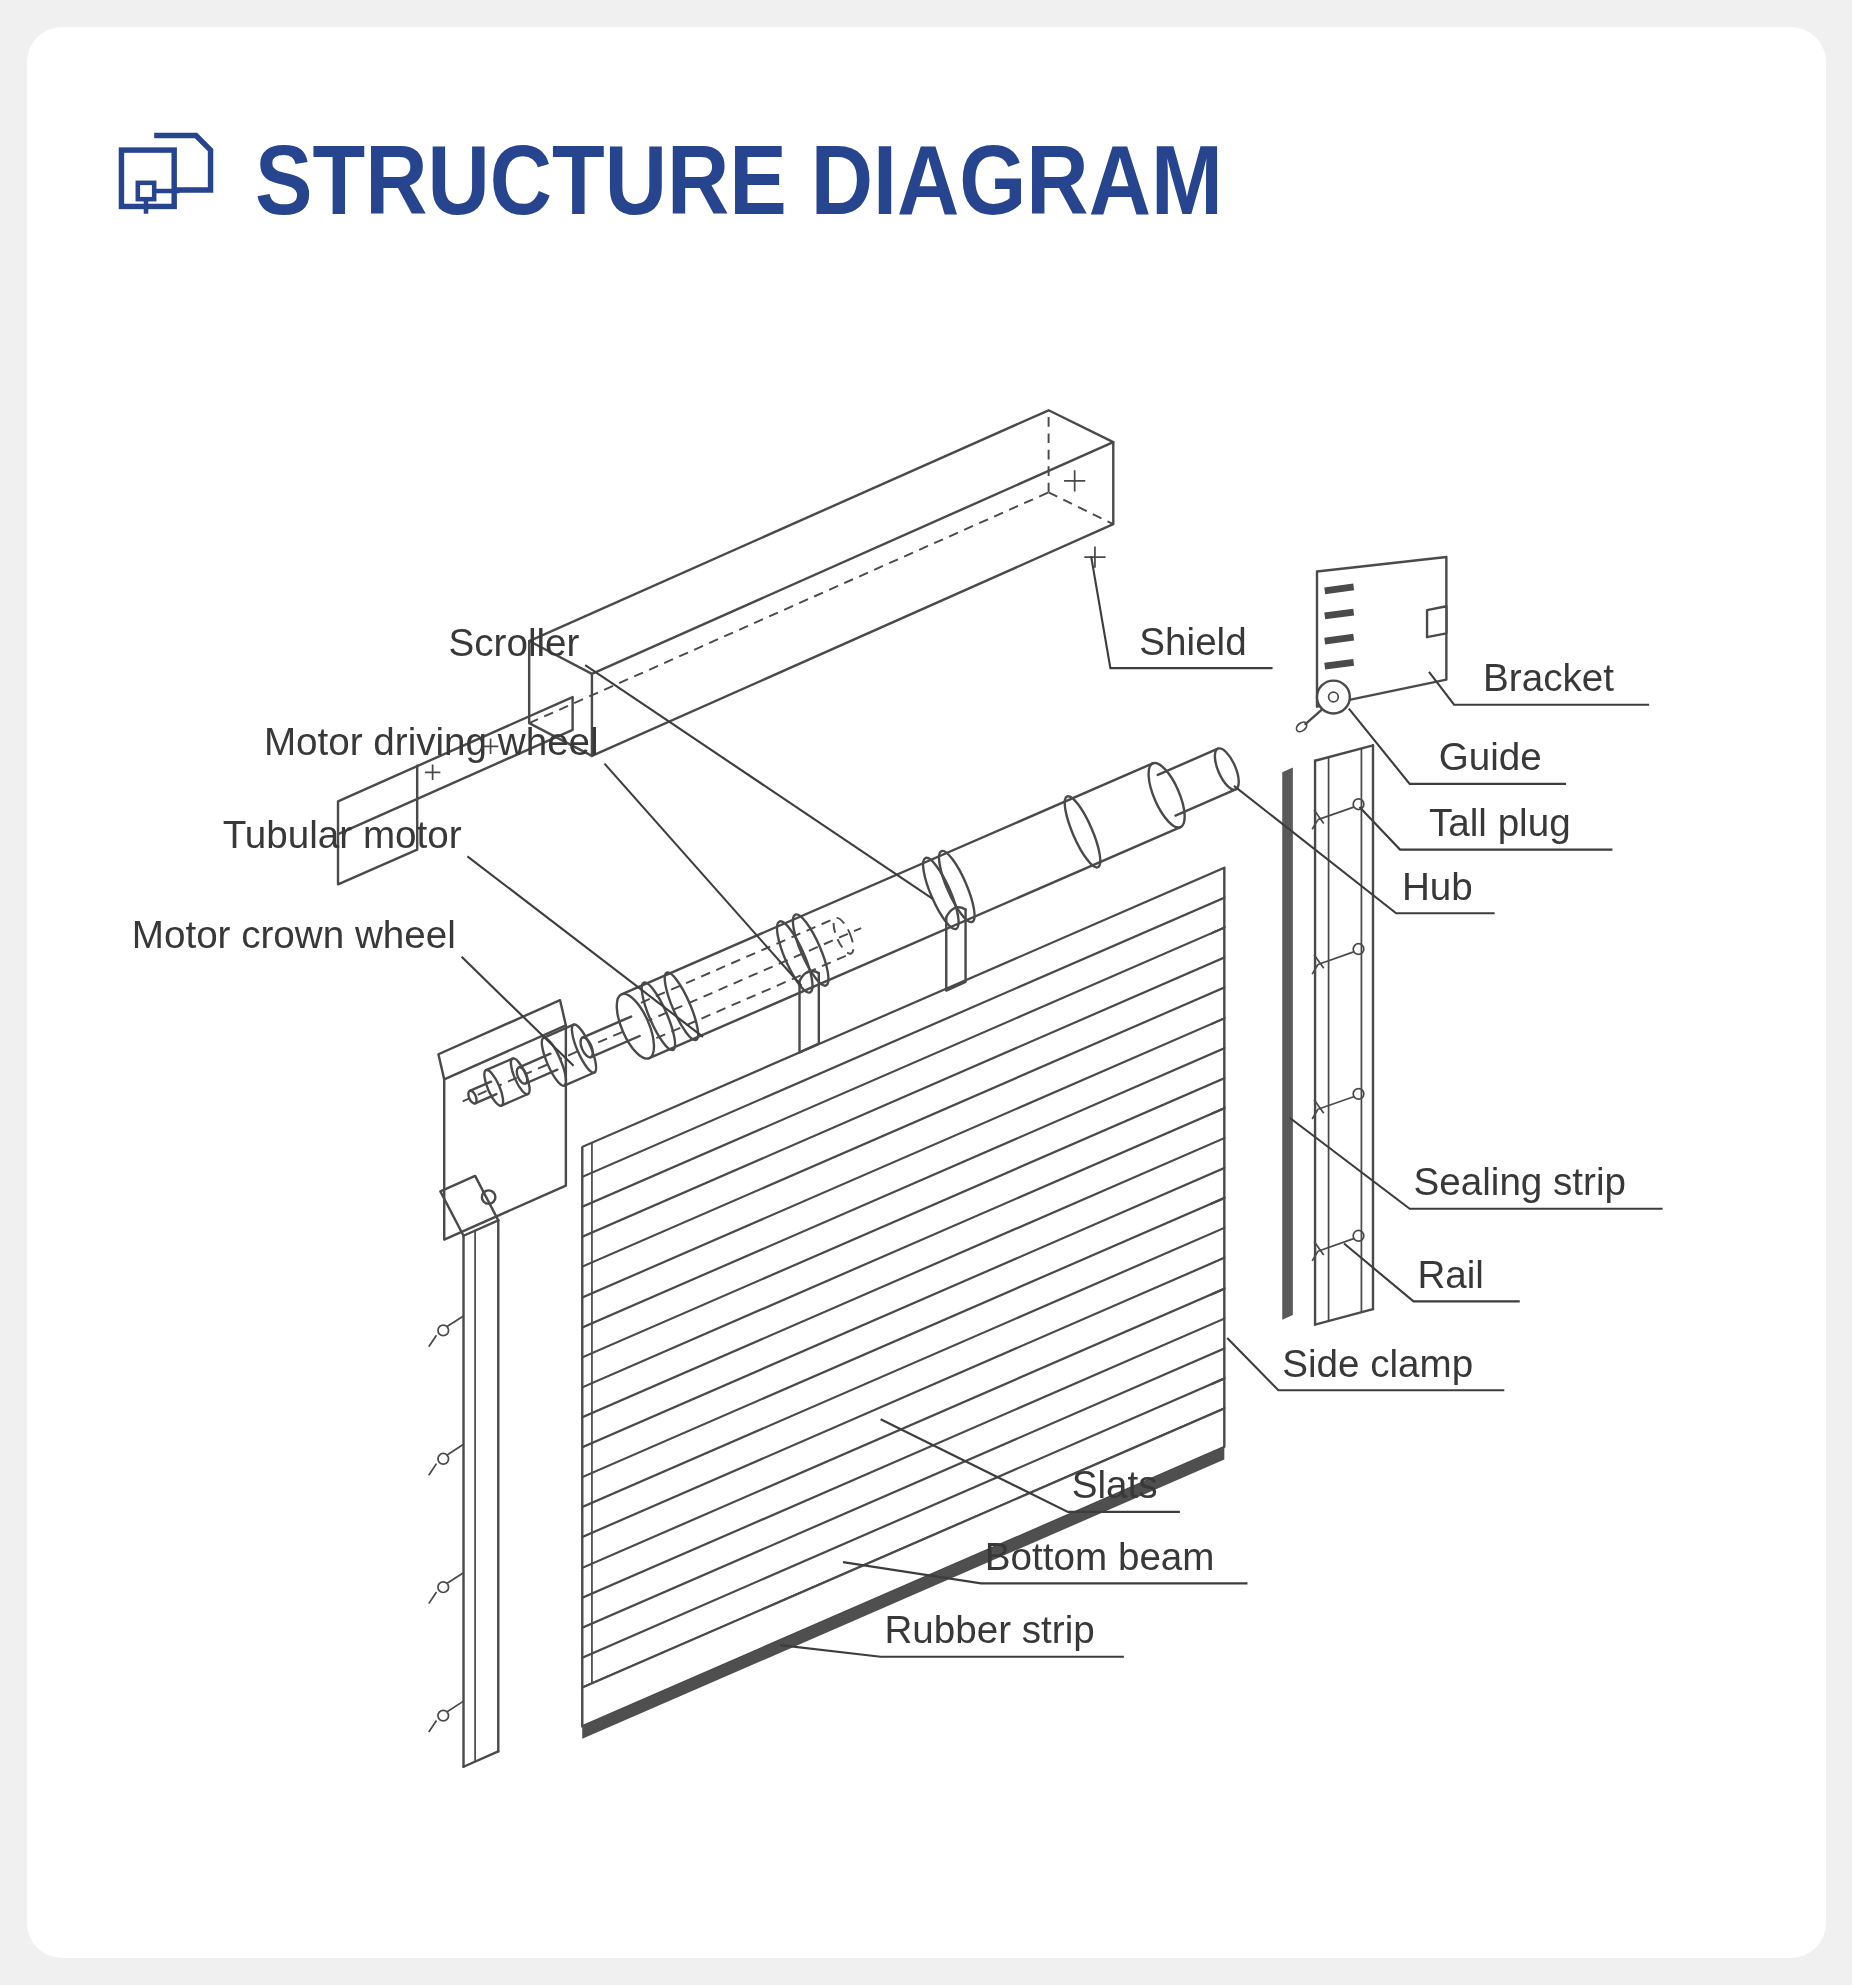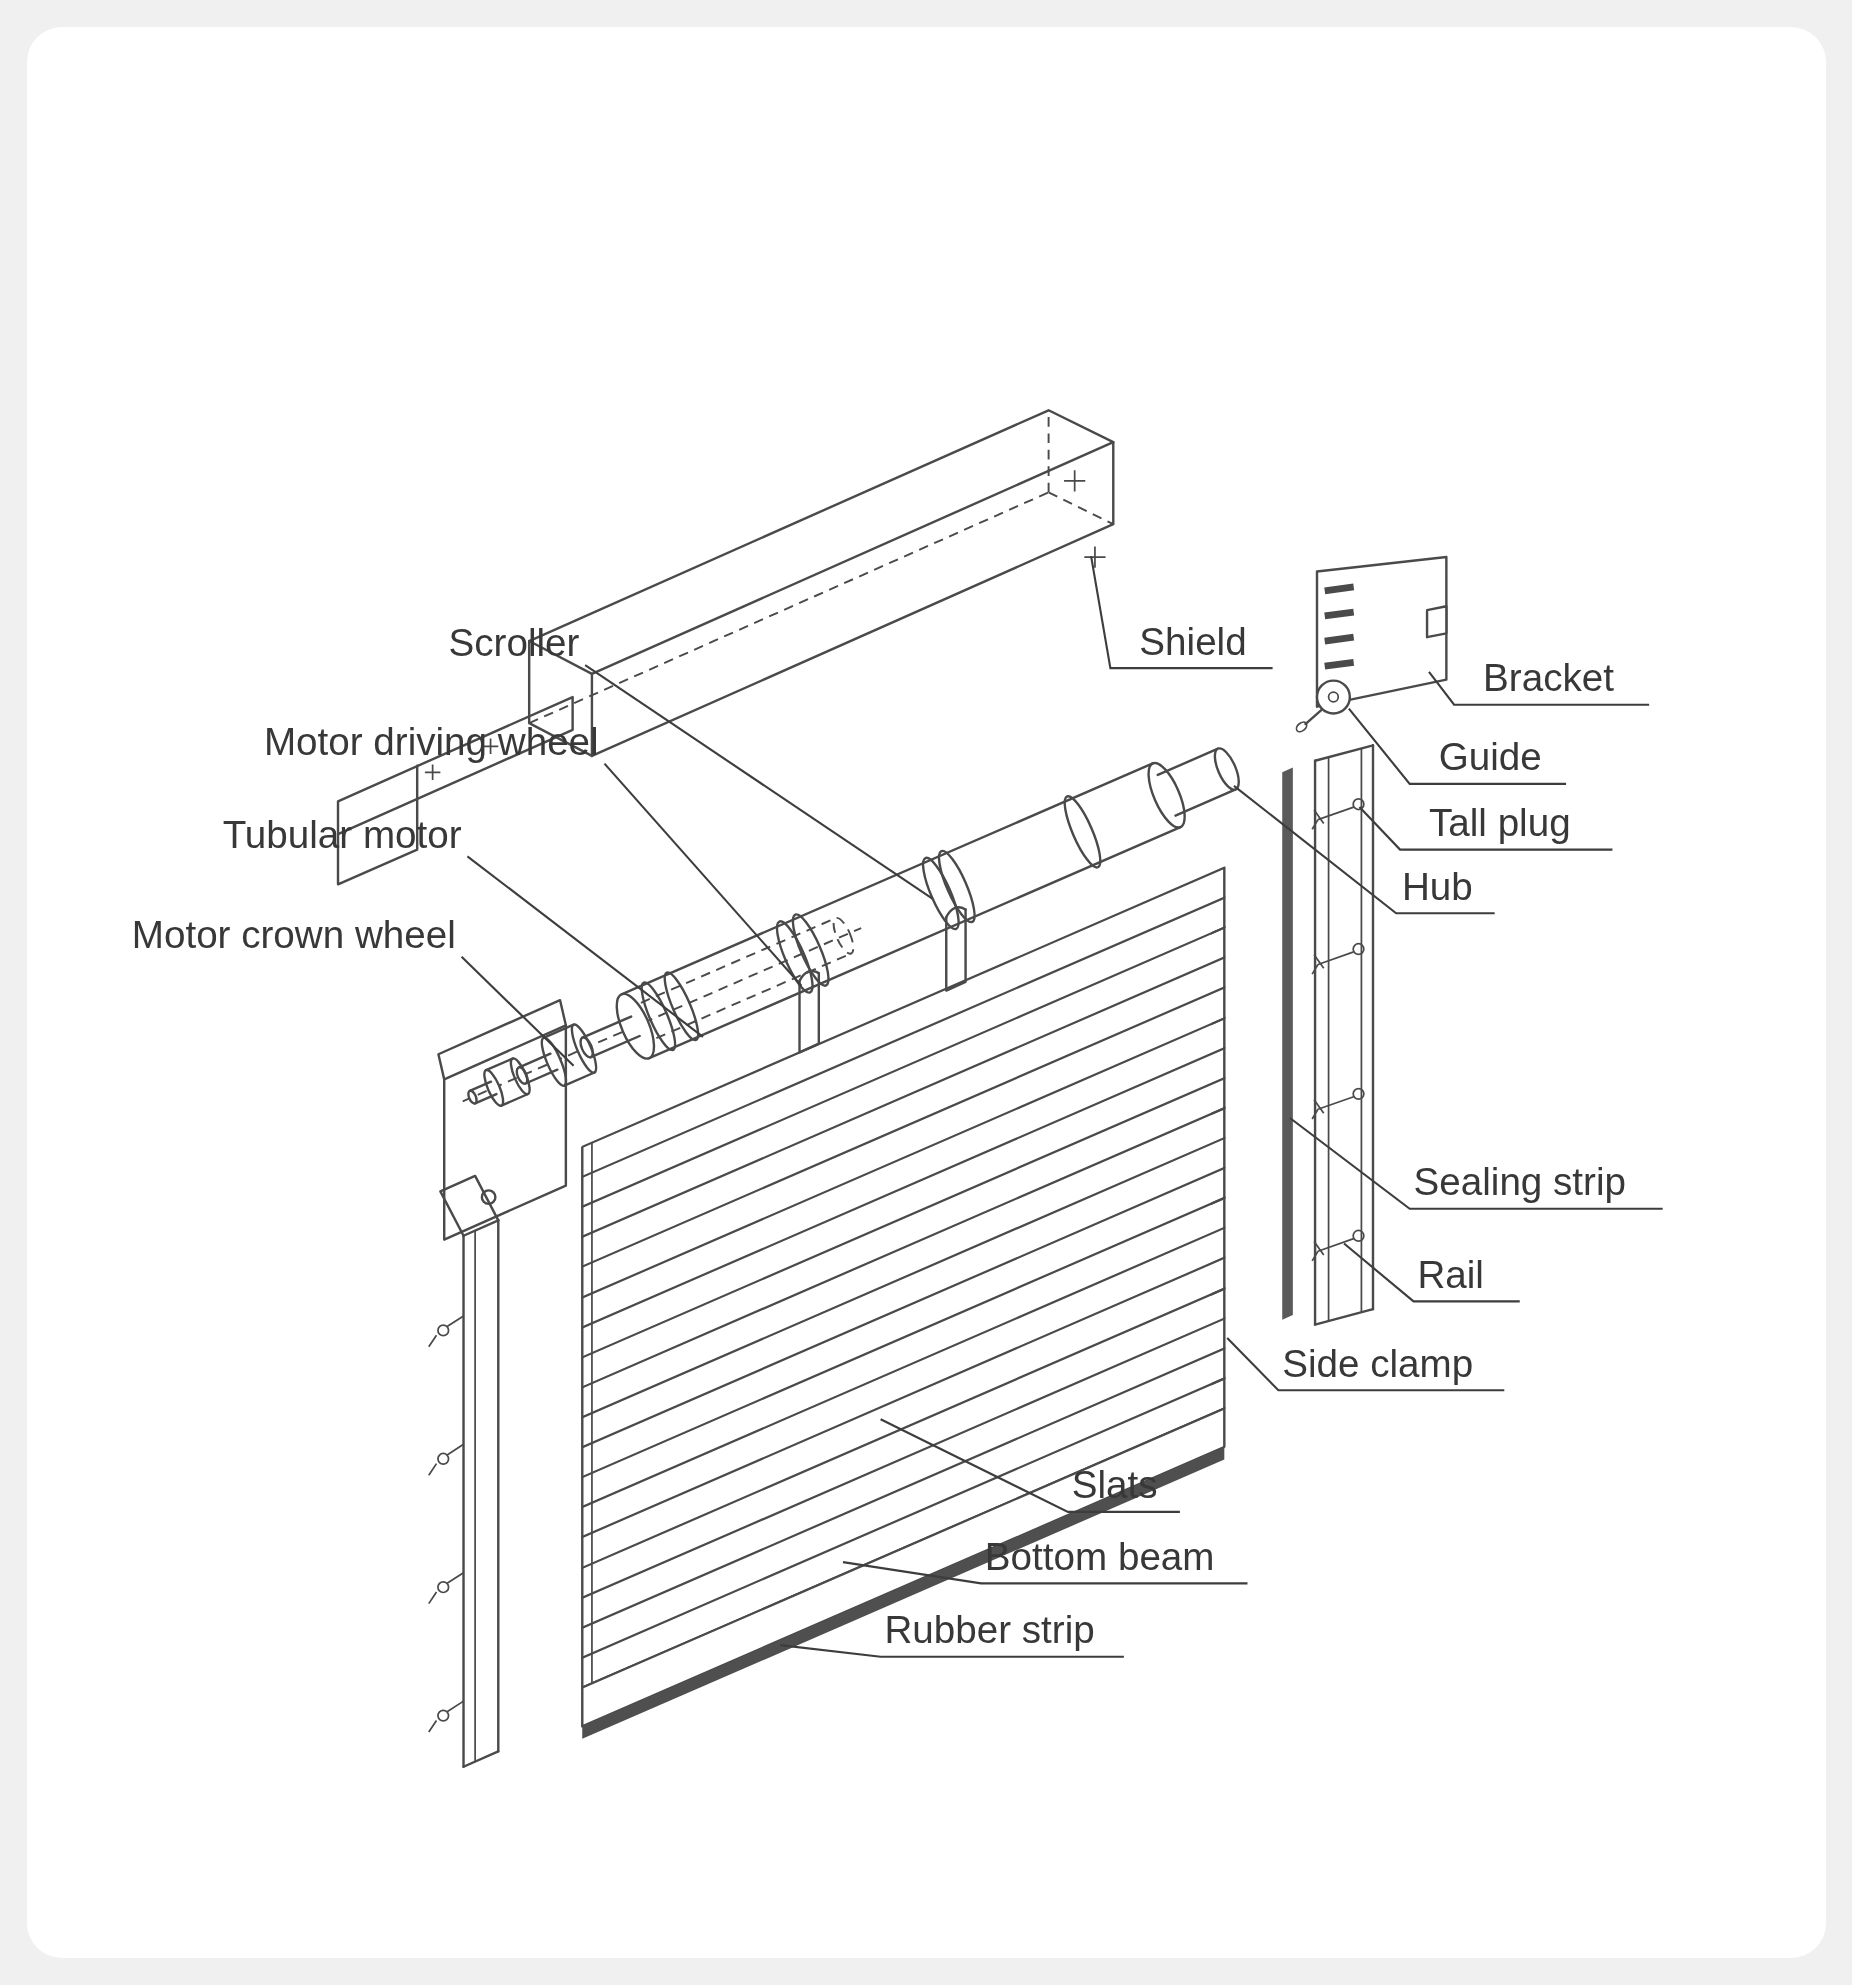--- a/index.html
+++ b/index.html
@@ -31,20 +31,32 @@
   .diagram-svg .thin{stroke:#4a4a4a;stroke-width:1.8;fill:none;}
   .diagram-svg .slot{stroke:#4a4a4a;stroke-width:7;fill:none;}
   .diagram-svg .leader{stroke:#3d3d3d;stroke-width:2.2;fill:none;}
   .diagram-svg text{font-family:"Liberation Sans",sans-serif;font-size:40px;fill:#383838;}
 </style>
 </head>
 <body>
 
 <div class="card">
 
+  <div class="header">
+    <div class="icon-blueprint">
+      <svg width="100" height="104" viewBox="0 0 110 112" fill="none">
+        <path d="M42,6 H88 L104,22 V66 H64" stroke="#27458e" stroke-width="6" fill="none" stroke-linejoin="miter"></path>
+        <rect x="6" y="22" width="58" height="62" stroke="#27458e" stroke-width="6" fill="none"></rect>
+        <rect x="24" y="58" width="18" height="18" stroke="#27458e" stroke-width="5" fill="none"></rect>
+        <line x1="42" y1="67" x2="70" y2="67" stroke="#27458e" stroke-width="5"></line>
+        <line x1="33" y1="76" x2="33" y2="92" stroke="#27458e" stroke-width="5"></line>
+      </svg>
+    </div>
+    <h1>STRUCTURE DIAGRAM</h1>
+  </div>
 
   <svg class="diagram-svg" viewBox="0 0 1919 2056">
 
     <g>
       <path class="ln" d="M585,755 L1125,515 L1125,430 L585,670 Z"></path>
       <path class="ln" d="M585,670 L520,636 L1058,397 L1125,430"></path>
       <path class="ln" d="M585,755 L520,721 L520,636"></path>
       <path class="dash" d="M520,721 L1058,482"></path>
       <path class="dash" d="M1058,482 L1058,397"></path>
       <path class="dash" d="M1058,482 L1125,515"></path>

